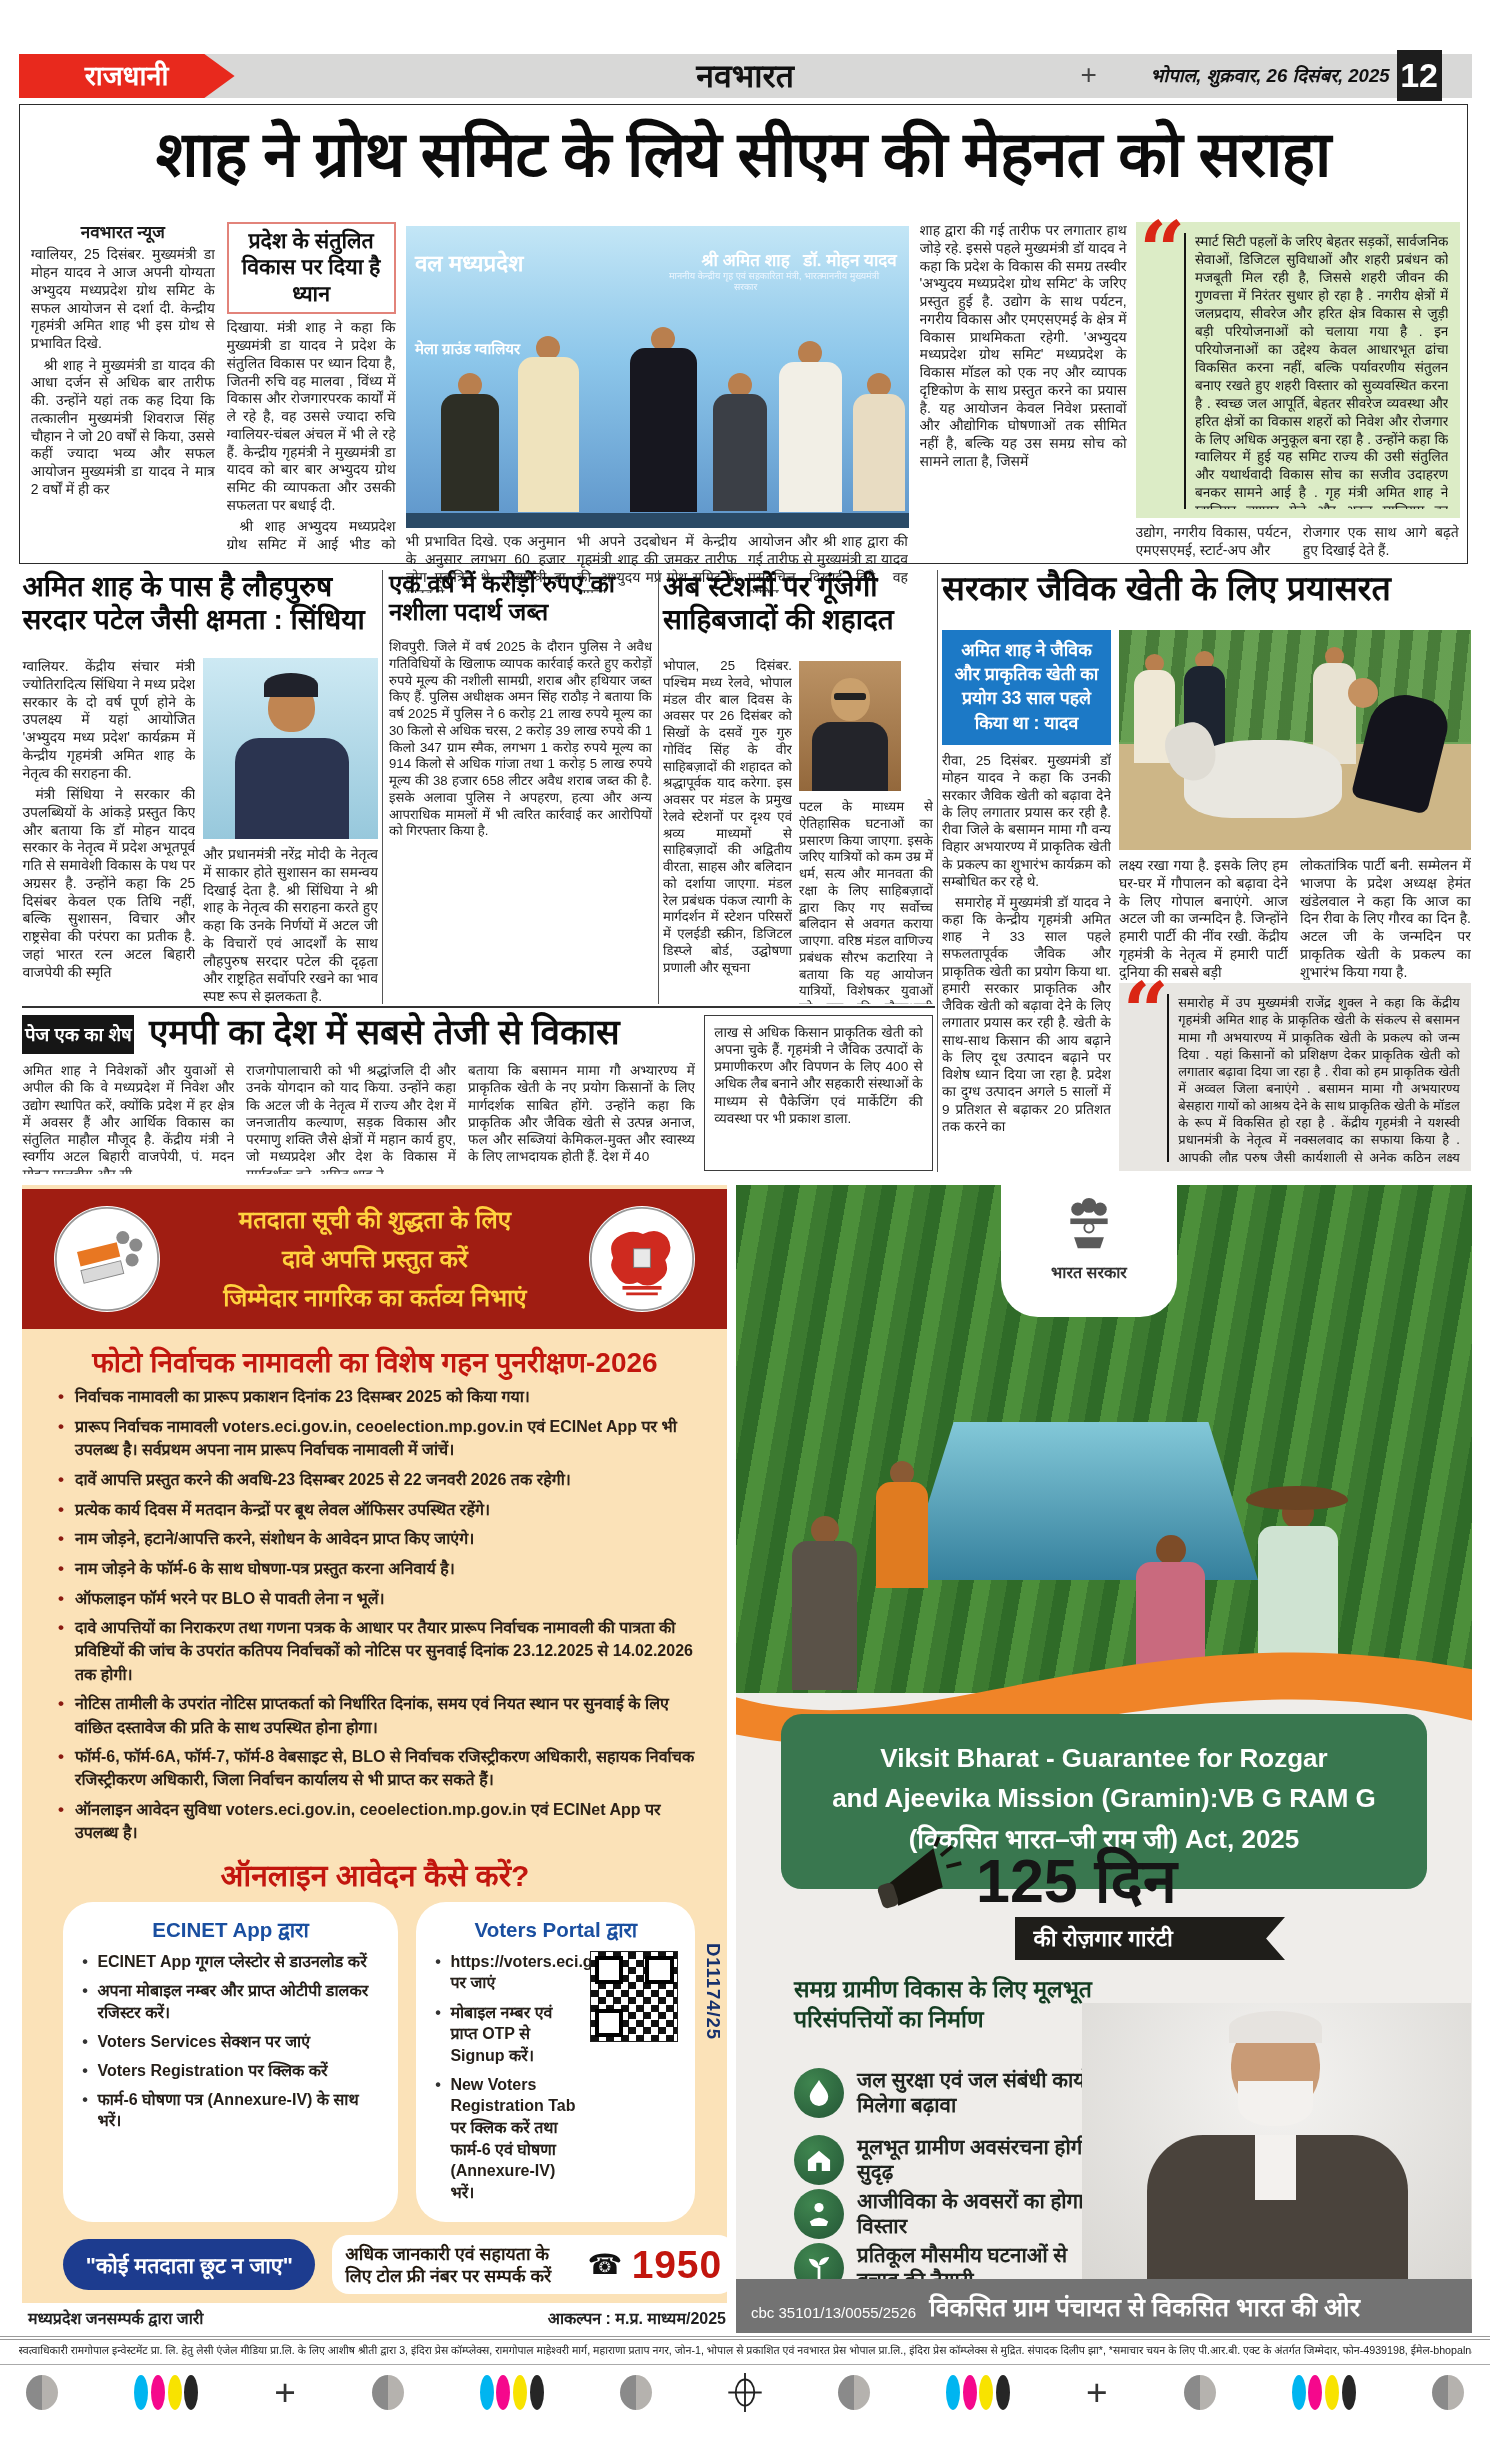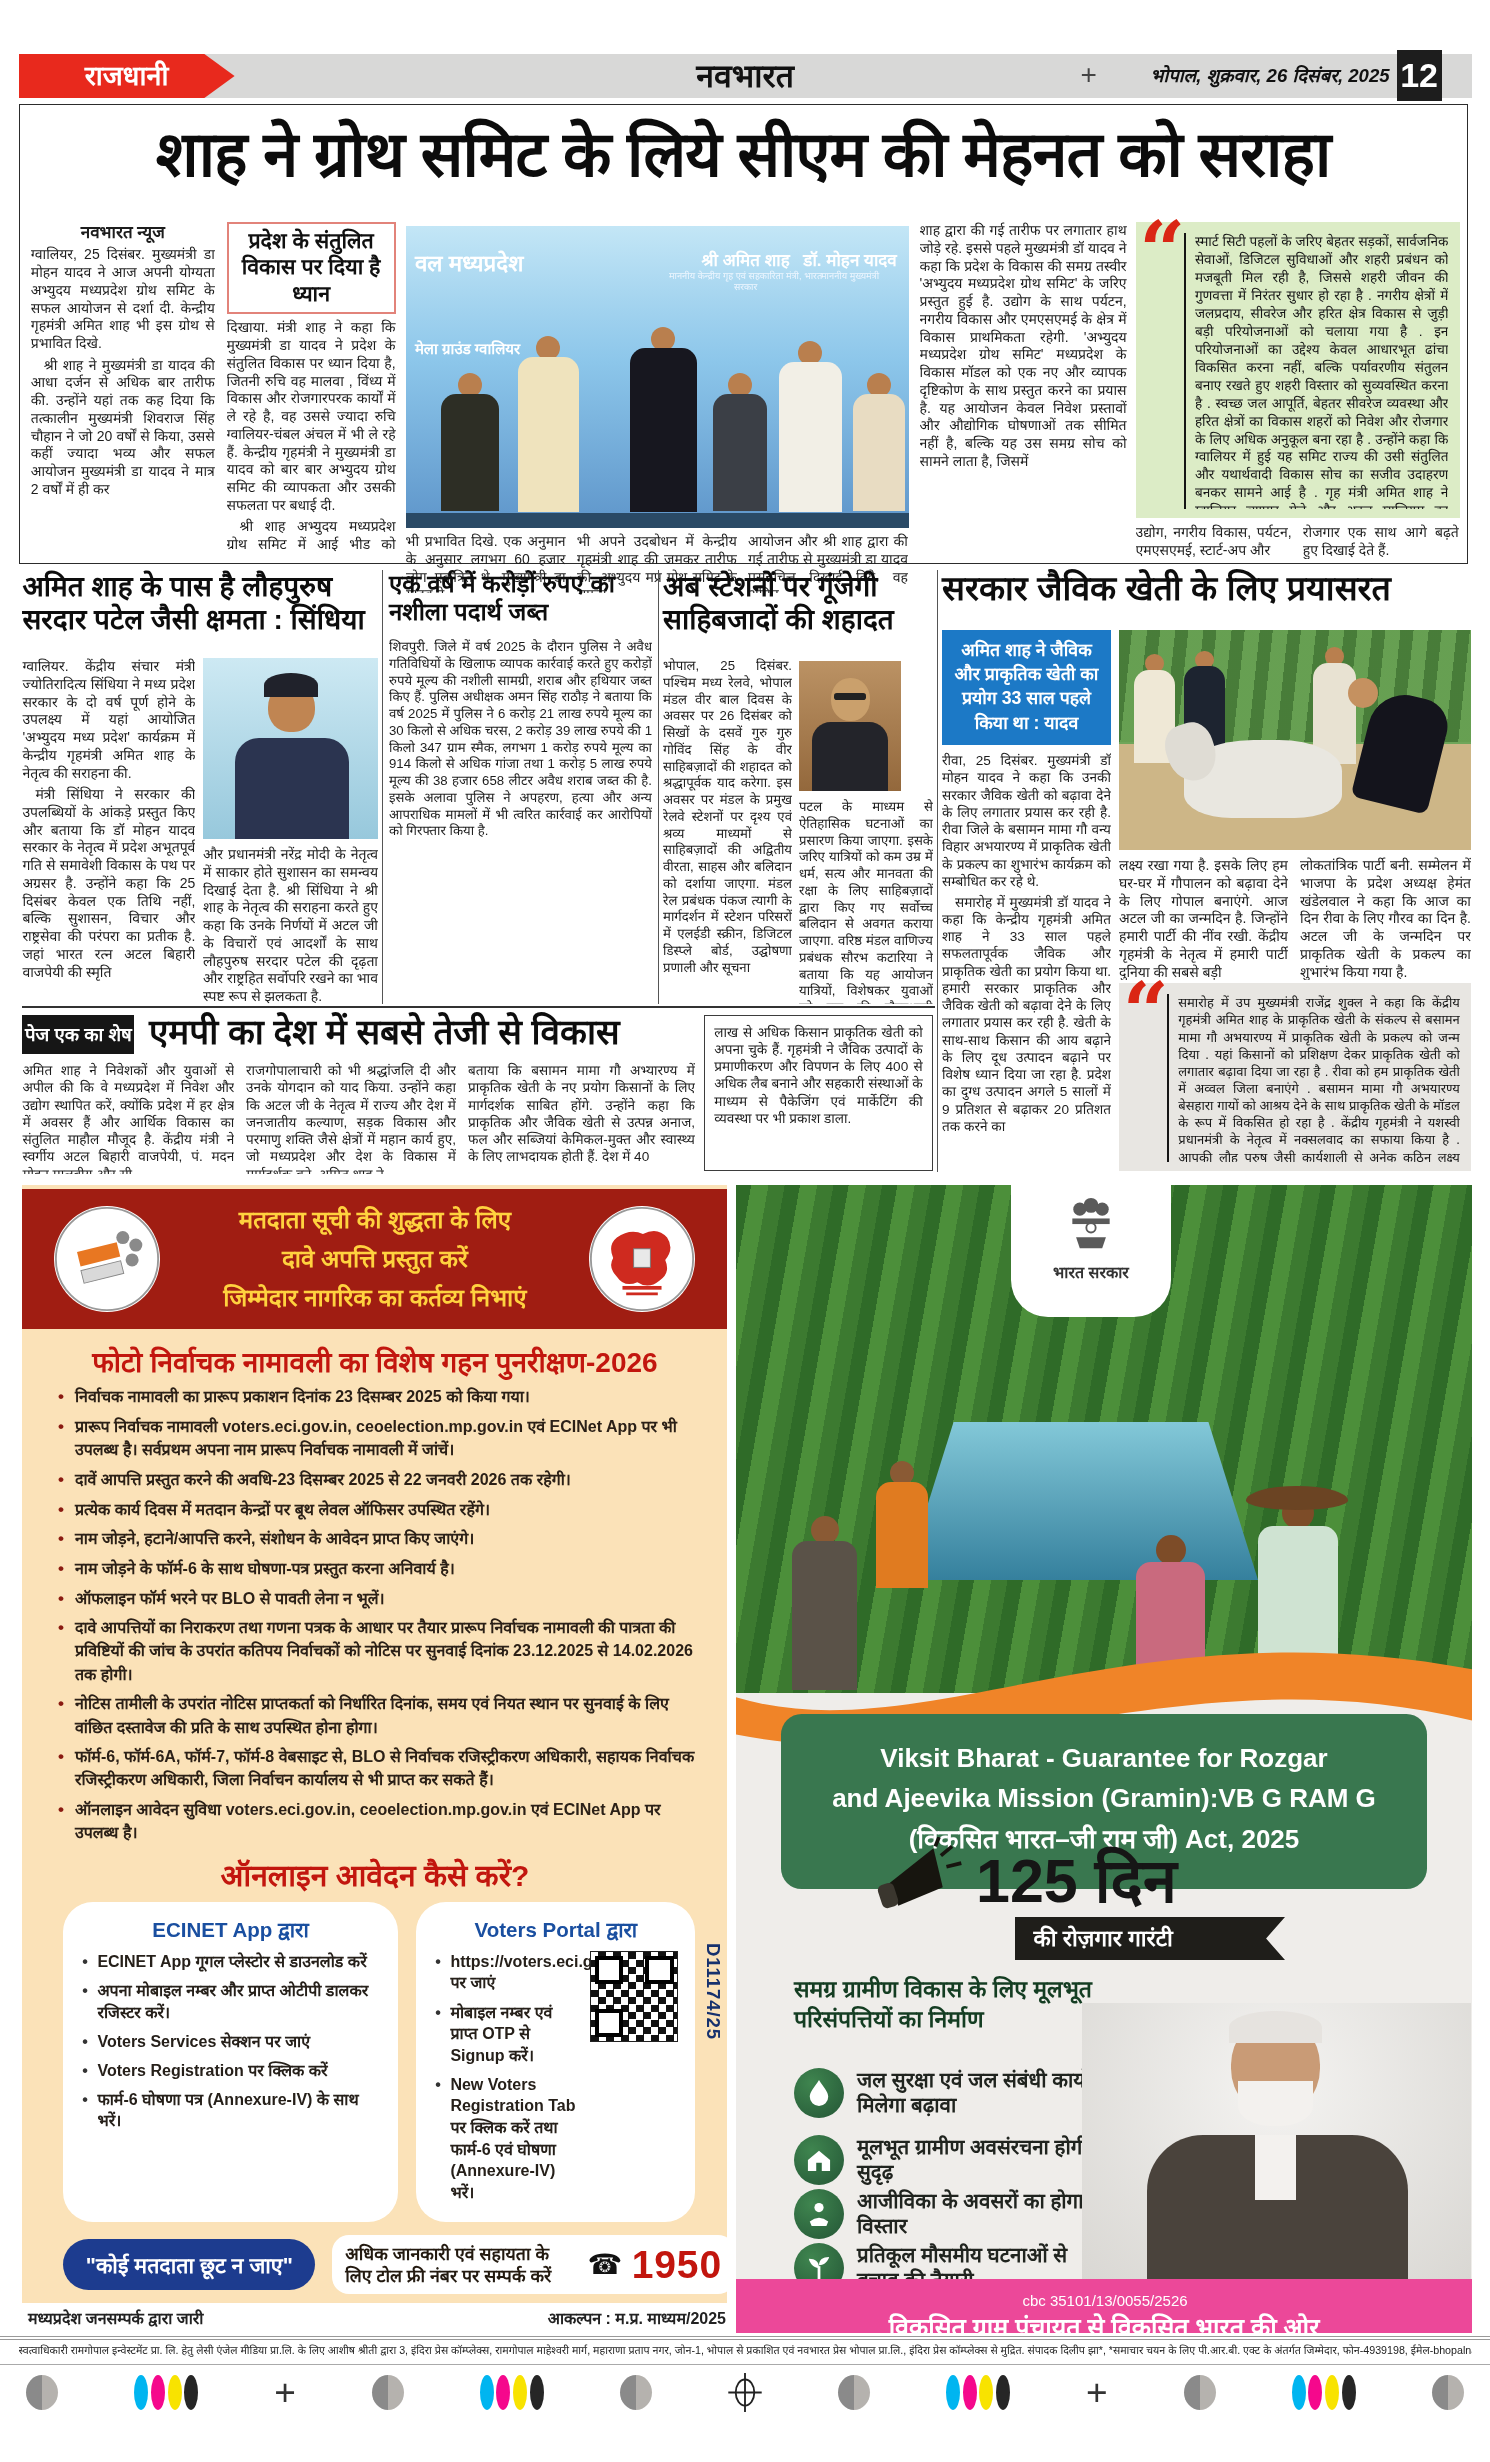--- a/index.html
+++ b/index.html
@@ -81,40 +81,40 @@
   .help-num{color:#c2160e;font-weight:900;font-size:39px;letter-spacing:0.9px;}
   .phone-ic{font-size:28px;color:#111;}
   .dcode{left:700px;top:1943px;width:24px;height:186px;writing-mode:vertical-rl;color:#16316e;
       font-weight:800;font-size:18.6px;letter-spacing:0.9px;}
   
   .ad-right{left:736px;top:1185px;width:736px;height:1148px;background:#efedea;overflow:hidden;}
   .collage{position:absolute;left:0;top:0;width:736px;height:508px;
       background:repeating-linear-gradient(100deg,#2f6b28 0 15px,#4c8f3a 15px 32px,#3c7a30 32px 48px);}
   .pond{position:absolute;left:168px;top:237px;width:354px;height:158px;
       background:linear-gradient(#83c8d8,#35809d);clip-path:polygon(14% 0,86% 0,100% 100%,0 100%);}
-  .badge{position:absolute;left:275px;top:0;width:160px;height:132px;background:#fff;
+  .badge{position:absolute;left:265px;top:0;width:176px;height:132px;background:#fff;
       border-radius:0 0 37px 37px;text-align:center;}
   .badge .emblem{margin-top:11.2px;}
   .badge .gov{font-size:16px;color:#333;font-weight:700;margin-top:3.7px;}
   .greenbox{position:absolute;left:45px;top:529px;width:646px;height:175px;background:#39774f;
       border-radius:20.5px;color:#fff;font-weight:800;text-align:center;font-size:26px;line-height:1.55;
       padding-top:24px;box-sizing:border-box;}
   .days{position:absolute;left:240px;top:652px;font-size:61px;font-weight:900;color:#161616;}
   .ribbon{position:absolute;left:279px;top:732px;width:270px;height:43px;background:#1f1e1a;color:#fff;
       font-weight:800;font-size:22.4px;line-height:43px;padding-left:18.6px;box-sizing:border-box;
       clip-path:polygon(0 0,100% 0,93% 50%,100% 100%,0 100%);}
   .vb-sub{position:absolute;left:58px;top:790px;width:326px;font-size:23px;font-weight:900;color:#143d22;line-height:1.3;}
   .feat{position:absolute;left:58px;display:flex;align-items:center;gap:13px;width:335px;}
   .feat .cir{width:50px;height:50px;border-radius:50%;background:radial-gradient(circle at 35% 30%,#3f854f,#245636);
       flex:0 0 50px;display:flex;align-items:center;justify-content:center;}
   .feat .tx{font-size:20.5px;font-weight:800;color:#20241f;line-height:1.2;}
   .modi{position:absolute;left:346px;top:818px;width:389px;height:279px;
       background:radial-gradient(circle at 50% 30%,#f4f3f1,#d9d7d3);}
-  .greenbar{position:absolute;left:0;top:1094px;width:736px;height:54px;background:#ec4899;color:#fff;
-      display:flex;align-items:center;flex-direction:column;}
+  .greenbar{position:absolute;left:0;top:1094px;width:736px;height:54px;background:#737373;color:#fff;
+      display:flex;align-items:center;}
   .cbc{font-size:15px;margin:13px 13px 0 15px;}
   .greenbar .slg{font-size:25px;font-weight:900;}
   
   .imprint{left:18.6px;top:2343px;width:1453px;text-align:center;font-size:10.7px;color:#222;
       white-space:nowrap;overflow:hidden;}
   .marks{left:0;top:2373px;width:1490px;height:39px;display:flex;justify-content:space-between;
       align-items:center;padding:0 26px;box-sizing:border-box;}
   .g-oval{width:32px;height:35px;border-radius:50%;background:linear-gradient(90deg,#8a8a8a 50%,#b5b2ae 50%);}
   .cmyk{display:flex;gap:2.8px;align-items:center;}
   .cmyk i{width:14px;height:35px;border-radius:50%;display:block;}

